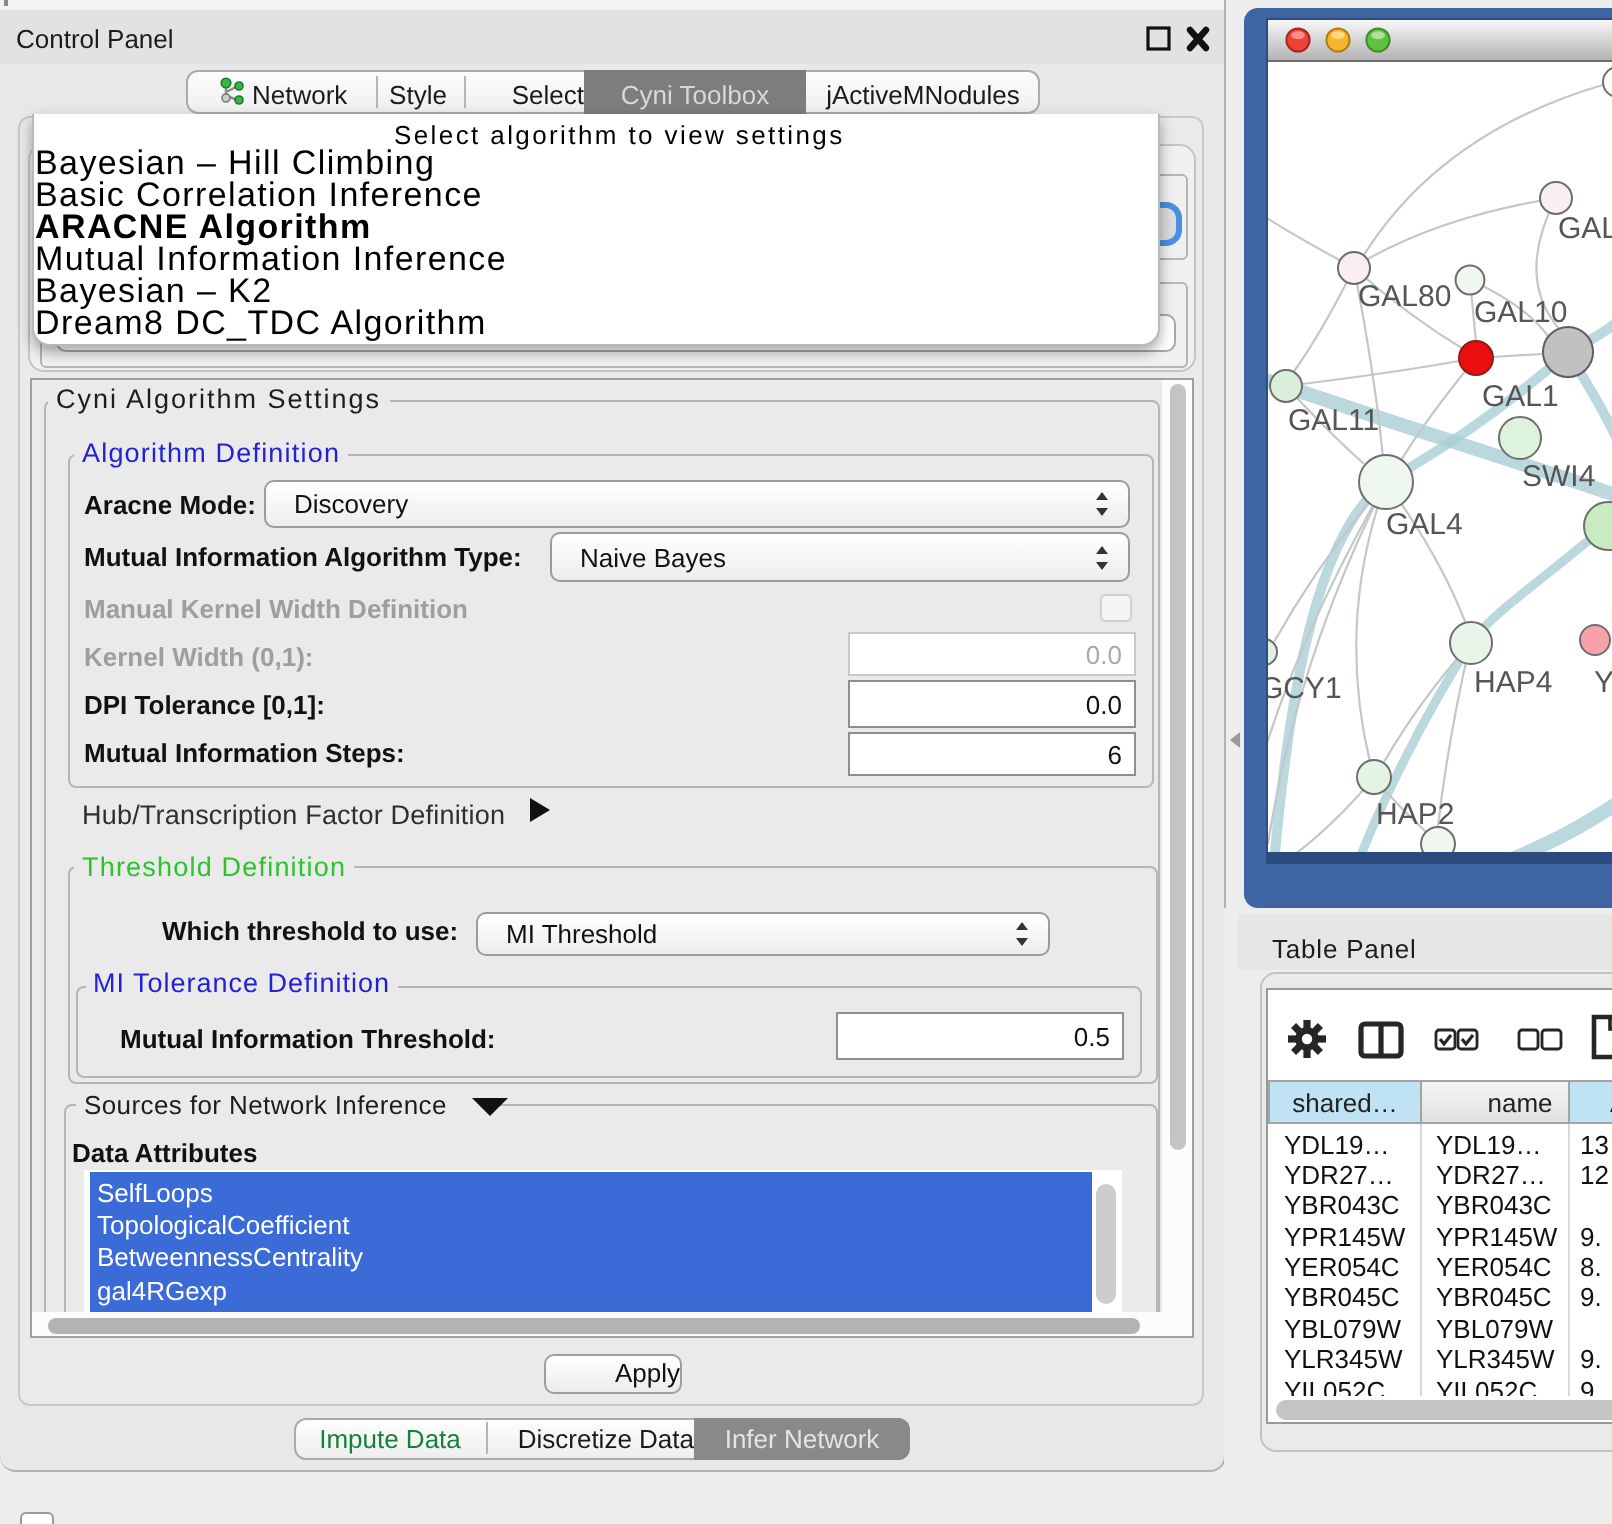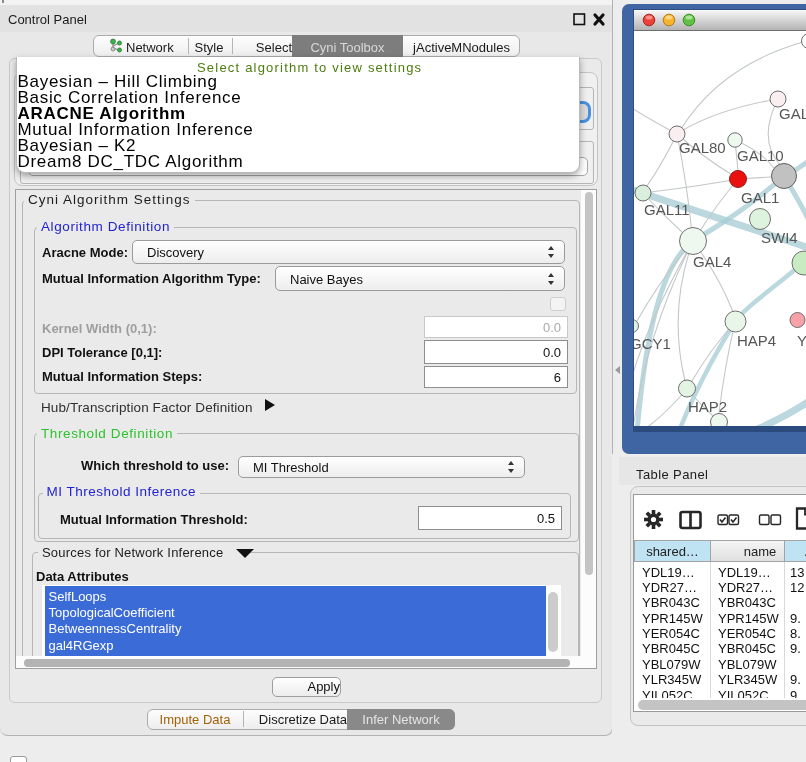--- a/index.html
+++ b/index.html
@@ -79,20 +79,21 @@
 
     <div class="blab" style="left:28px;top:81px">Mutual Information Algorithm Type:</div>
     <div class="combo" style="left:261px;top:76px;width:290px;height:25px">
         <span>Naive Bayes</span>
         <div class="spin">
           <i class="up"></i>
           <i class="dn"></i>
         </div>
       </div>
 
+    <div class="glab" style="left:28px;top:107px">Manual Kernel Width Definition</div>
     <div class="abs" style="left:536px;top:107px;width:14px;height:12px;background:#f4f4f4;border:1px solid #cfcfcf;border-radius:3px"></div>
 
     <div class="glab" style="left:28px;top:131px">Kernel Width (0,1):</div>
     <div class="tfield" style="left:410px;top:126px;width:144px;height:22px;border-color:#c9c9c9;color:#a9a9a9">0.0</div>
 
     <div class="blab" style="left:28px;top:155px">DPI Tolerance [0,1]:</div>
     <div class="tfield" style="left:410px;top:150px;width:144px;height:24px">0.0</div>
 
     <div class="blab" style="left:28px;top:179px">Mutual Information Steps:</div>
     <div class="tfield" style="left:410px;top:176px;width:144px;height:22px">6</div>
@@ -106,21 +107,21 @@
     <div class="blab" style="left:67px;top:268px">Which threshold to use:</div>
     <div class="combo" style="left:224px;top:266px;width:287px;height:21.5px">
         <span>MI Threshold</span>
         <div class="spin">
           <i class="up"></i>
           <i class="dn"></i>
         </div>
       </div>
 
     <div class="grp" style="left:24px;top:303px;width:531px;height:44px"></div>
-    <div class="gtitle" style="left:28.5px;top:295px;color:#2222d4;letter-spacing:0.5px">MI Threshold Inference</div>
+    <div class="gtitle" style="left:28.5px;top:295px;color:#2222d4;letter-spacing:0.5px">MI Tolerance Definition</div>
 
     <div class="blab" style="left:46px;top:321.5px">Mutual Information Threshold:</div>
     <div class="tfield" style="left:404px;top:316px;width:144px;height:24px">0.5</div>
 
     <div class="grp" style="left:18px;top:362px;width:545px;height:130px"></div>
     <div class="gtitle" style="left:24px;top:355.5px;font-size:13px;letter-spacing:0.2px;padding-right:26px">Sources for Network Inference</div>
     <div class="abs" style="left:222px;top:358.5px;width:0;height:0;border-left:9px solid transparent;border-right:9px solid transparent;border-top:9.5px solid #111"></div>
 
     <div class="blab" style="left:22px;top:378.5px;font-size:13px">Data Attributes</div>
 
@@ -134,21 +135,21 @@
   <div class="abs" style="left:584.5px;top:192px;width:8.5px;height:383px;background:#c4c4c4;border-radius:4.5px"></div>
 
   <div class="abs" style="left:16px;top:656px;width:580px;height:12px;background:#fcfcfc"></div>
   <div class="abs" style="left:24px;top:658.5px;width:546px;height:8.5px;background:#b3b3b3;border-radius:4px"></div>
 
   <div class="abs" style="left:15px;top:189px;width:582px;height:480px;border:1px solid #9f9f9f;box-sizing:border-box"></div>
 
   <div class="abs" style="left:272px;top:677px;width:67px;height:18px;background:linear-gradient(#ffffff,#ececec);border:1px solid #9e9e9e;border-radius:5px;text-align:right;font-size:13px;color:#111;line-height:18px">Apply</div>
 
   <div class="abs" style="left:147px;top:709px;width:308px;height:21px;background:linear-gradient(#fdfdfd,#eeeeee);border:1px solid #ababab;border-radius:6px;box-sizing:border-box"></div>
-  <div class="abs" style="left:147px;top:712px;width:96px;text-align:center;font-size:13px;color:#a16207">Impute Data</div>
+  <div class="abs" style="left:147px;top:712px;width:96px;text-align:center;font-size:13px;color:#15803d">Impute Data</div>
   <div class="abs" style="left:243px;top:711px;width:1px;height:16px;background:#b5b5b5"></div>
   <div class="abs" style="left:243px;top:712px;width:104px;text-align:right;font-size:13px;color:#1a1a1a">Discretize Data</div>
   <div class="abs" style="left:347px;top:709px;width:108px;height:21px;background:#898989;border-radius:0 6px 6px 0"></div>
   <div class="abs" style="left:347px;top:712px;width:108px;text-align:center;font-size:13px;color:#e4e4e4">Infer Network</div>
 </div>
 
 <div class="abs" style="left:615px;top:366px;width:0;height:0;border-top:4px solid transparent;border-bottom:4px solid transparent;border-right:5px solid #9a9a9a"></div>
 
 <div class="abs" id="net" style="left:622px;top:4px;width:184px;height:450px;background:#3f65a3;border-radius:7px 0 0 7px;overflow:hidden">
 
@@ -334,17 +335,17 @@
 </div>
 
 <style>
   #rows > div{height:15.4px;position:relative}
   #rows .c1{position:absolute;left:8px}
   #rows .c2{position:absolute;left:84px}
   #rows .c3{position:absolute;left:156px}
 </style>
 
 <div class="abs" id="dropdown" style="left:16px;top:57px;width:564px;height:116px;background:#ffffff;border:1px solid #b9b9b9;border-top:none;border-radius:0 0 9px 9px;box-shadow:0 3px 7px rgba(0,0,0,0.35);box-sizing:border-box">
-  <div class="abs" style="left:180px;top:3px;font-size:13px;color:#4d7c0f;letter-spacing:1.2px;white-space:nowrap">Select algorithm to view settings</div>
+  <div class="abs" style="left:180px;top:3px;font-size:13px;color:#000000;letter-spacing:1.2px;white-space:nowrap">Select algorithm to view settings</div>
   <div class="abs" style="left:0.5px;top:17px;font-size:17px;color:#000;line-height:15.9px;white-space:nowrap;letter-spacing:0.7px">Bayesian – Hill Climbing<br>Basic Correlation Inference<br><b>ARACNE Algorithm</b><br>Mutual Information Inference<br>Bayesian – K2<br>Dream8 DC_TDC Algorithm</div>
 </div>
 
 <div class="abs" style="left:9.5px;top:756px;width:15px;height:14px;background:#fff;border:1px solid #9a9a9a;border-radius:3px"></div>
 
 </body></html>

